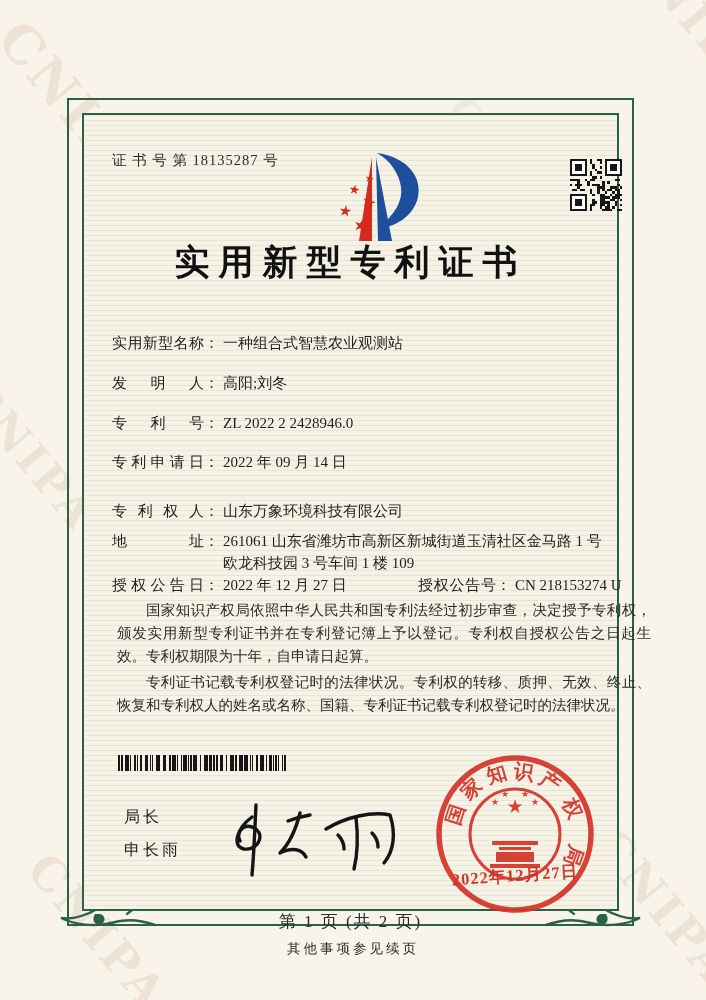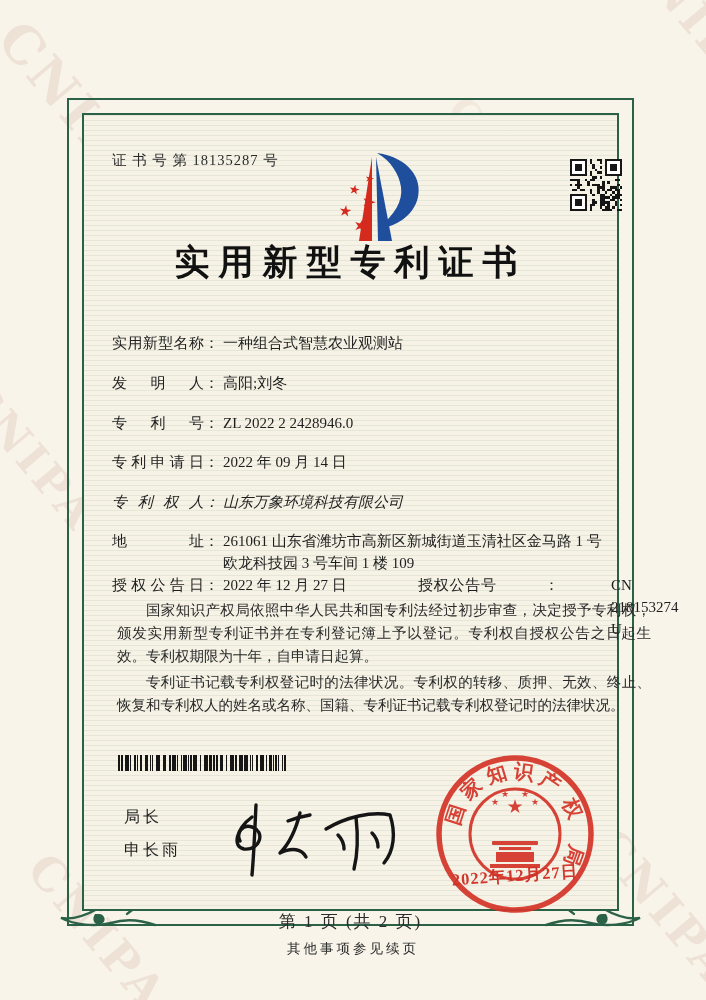--- a/index.html
+++ b/index.html
@@ -39,21 +39,21 @@
   .qr{position:absolute;left:486px;top:44px;width:52px;height:52px;}
   .title{
     position:absolute;left:0;top:124px;width:100%;text-align:center;
     font-size:35px;font-weight:bold;letter-spacing:9px;color:#111;
   }
   
   .field-row{position:absolute;left:28px;display:flex;font-size:15px;line-height:1.45;}
   .f-label{display:inline-block;width:92px;text-align:justify;text-align-last:justify;flex:none;}
   .f-colon{flex:none;margin-right:4px;}
   .f-value{white-space:pre-line;}
-  .pair2{position:absolute;left:306px;top:0;display:flex;font-size:15px;gap:48px;}
+  .pair2{position:absolute;left:306px;top:0;display:flex;font-size:15px;}
   .pair2 .f-label{width:78px;}
   
   .paras{position:absolute;left:33px;top:484px;width:534px;font-size:14.5px;line-height:1.6;color:#2a2a2a;}
   .paras p{margin:0 0 2px 0;text-indent:2em;text-align:justify;}
   
   .barcode{position:absolute;left:34px;top:640px;width:172px;height:16px;}
   .sig-title{position:absolute;left:40px;top:692px;font-size:16px;letter-spacing:3px;}
   .sig-name{position:absolute;left:40px;top:725px;font-size:16px;letter-spacing:3px;}
   .sig-script{position:absolute;left:138px;top:680px;width:180px;height:84px;}
   .seal{position:absolute;left:336px;top:634px;width:190px;height:178px;}
@@ -259,21 +259,21 @@
     <div class="field-row" style="top:298px;">
       <span class="f-label">专利号</span>
         <span class="f-colon">：</span>
       <span class="f-value">ZL 2022 2 2428946.0</span>
     </div>
     <div class="field-row" style="top:337px;">
       <span class="f-label">专利申请日</span>
         <span class="f-colon">：</span>
       <span class="f-value">2022 年 09 月 14 日</span>
     </div>
-    <div class="field-row" style="top:377px;font-style:italic;">
+    <div class="field-row" style="top:386px;">
       <span class="f-label">专利权人</span>
         <span class="f-colon">：</span>
       <span class="f-value">山东万象环境科技有限公司</span>
     </div>
     <div class="field-row" style="top:416px;">
       <span class="f-label">地址</span>
         <span class="f-colon">：</span>
       <span class="f-value">261061 山东省潍坊市高新区新城街道玉清社区金马路 1 号
 欧龙科技园 3 号车间 1 楼 109</span>
     </div>

